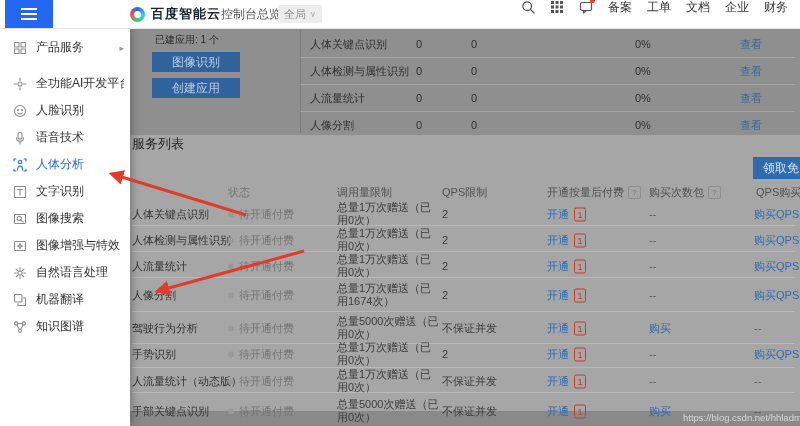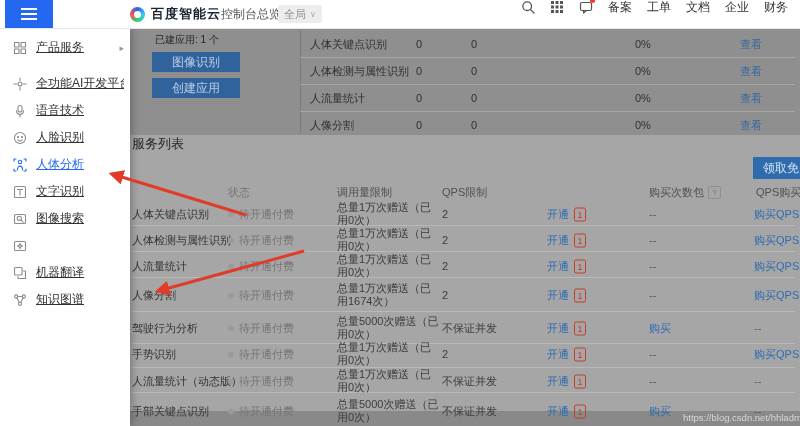--- a/index.html
+++ b/index.html
@@ -28,21 +28,21 @@
   
   .sidebar{position:absolute;left:0;top:28px;width:130px;height:398px;background:#fff;z-index:10;
            box-shadow:2px 0 8px rgba(0,0,0,.28);}
   .side-item{height:27px;display:flex;align-items:center;padding-left:13px;padding-right:6px;gap:9px;
              font-size:12px;color:#333;cursor:pointer;}
   .side-item:first-child{margin-top:6px;margin-bottom:9px;}
   .side-item .sicon{width:14px;height:14px;color:#8c8c8c;flex:none;}
   .side-item .sicon svg{display:block;}
   .side-item.active{color:var(--accent,#2468f2);}
   .side-item.active .sicon{color:var(--accent,#2468f2);}
-  .side-label{white-space:nowrap;overflow:hidden;text-decoration:underline;}
+  .side-label{white-space:nowrap;overflow:hidden;}
   .side-arrow{margin-left:auto;color:#999;font-size:9px;}
   
   .overview{position:absolute;left:0;top:28px;width:800px;height:107px;background:#8f8f8f;z-index:1;}
   .ov-title{position:absolute;left:155px;top:5px;font-size:10px;color:#262626;}
   .ov-btn{position:absolute;left:152px;width:88px;height:20px;background:#30639c;color:#b9cce4;
           font-size:12px;text-align:center;line-height:20px;cursor:pointer;}
   .ov-btn.manage{top:24px;} .ov-btn.create{top:50px;}
   .ov-vline{position:absolute;left:300px;top:2px;width:1px;height:103px;background:rgba(0,0,0,.14);}
   .stat-row{position:absolute;left:300px;width:495px;height:27px;font-size:11px;}
   .stat-row.bordered{border-bottom:1px solid rgba(255,255,255,.22);}
@@ -153,37 +153,37 @@
           <svg width="14" height="14" viewBox="0 0 14 14" fill="none" stroke="currentColor" stroke-width="1.1" stroke-linecap="round" stroke-linejoin="round">
             <circle cx="7" cy="7" r="2"></circle>
             <path d="M7 1v2.5M7 10.5V13M1 7h2.5M10.5 7H13"></path>
           </svg>
         </span>
         <span class="side-label">全功能AI开发平台 BML</span>
       </div>
       <div class="side-item">
         <span class="sicon">
           <svg width="14" height="14" viewBox="0 0 14 14" fill="none" stroke="currentColor" stroke-width="1.1" stroke-linecap="round" stroke-linejoin="round">
-            <rect x="5" y="1.5" width="4" height="6.5" rx="2"></rect>
-            <path d="M3.5 6.8c0 2 1.5 3.6 3.5 3.6s3.5-1.6 3.5-3.6M7 10.4V13"></path>
-          </svg>
-        </span>
-        <span class="side-label">语音技术</span>
-      </div>
-      <div class="side-item">
-        <span class="sicon">
-          <svg width="14" height="14" viewBox="0 0 14 14" fill="none" stroke="currentColor" stroke-width="1.1" stroke-linecap="round" stroke-linejoin="round">
             <circle cx="7" cy="7" r="5.5"></circle>
             <circle cx="5" cy="6" r="0.5" fill="currentColor"></circle>
             <circle cx="9" cy="6" r="0.5" fill="currentColor"></circle>
             <path d="M4.8 8.8c1.3 1.2 3.1 1.2 4.4 0"></path>
           </svg>
         </span>
         <span class="side-label">人脸识别</span>
       </div>
+      <div class="side-item">
+        <span class="sicon">
+          <svg width="14" height="14" viewBox="0 0 14 14" fill="none" stroke="currentColor" stroke-width="1.1" stroke-linecap="round" stroke-linejoin="round">
+            <rect x="5" y="1.5" width="4" height="6.5" rx="2"></rect>
+            <path d="M3.5 6.8c0 2 1.5 3.6 3.5 3.6s3.5-1.6 3.5-3.6M7 10.4V13"></path>
+          </svg>
+        </span>
+        <span class="side-label">语音技术</span>
+      </div>
       <div class="side-item active">
         <span class="sicon">
           <svg width="14" height="14" viewBox="0 0 14 14" fill="none" stroke="currentColor" stroke-width="1.1" stroke-linecap="round" stroke-linejoin="round">
             <path d="M1 3V1h2M11 1h2v2M1 11v2h2M13 11v2h-2"></path>
             <circle cx="7" cy="4" r="1.7"></circle>
             <path d="M4.4 12c0-2.3 1.1-3.9 2.6-3.9S9.6 9.7 9.6 12"></path>
           </svg>
         </span>
         <span class="side-label">人体分析</span>
       </div>
@@ -206,20 +206,30 @@
         </span>
         <span class="side-label">图像搜索</span>
       </div>
       <div class="side-item">
         <span class="sicon">
           <svg width="14" height="14" viewBox="0 0 14 14" fill="none" stroke="currentColor" stroke-width="1.1" stroke-linecap="round" stroke-linejoin="round">
             <rect x="1.5" y="2.5" width="11" height="9" rx="1"></rect>
             <path d="M7 4.4l.8 1.8 1.8.8-1.8.8L7 9.6l-.8-1.8-1.8-.8 1.8-.8z"></path>
           </svg>
         </span>
+        <span class="side-label">图像增强与特效</span>
+      </div>
+      <div class="side-item">
+        <span class="sicon">
+          <svg width="14" height="14" viewBox="0 0 14 14" fill="none" stroke="currentColor" stroke-width="1.1" stroke-linecap="round" stroke-linejoin="round">
+            <circle cx="7" cy="7" r="2.1"></circle>
+            <path d="M7 1.5v1.8M7 10.7v1.8M1.5 7h1.8M10.7 7h1.8M3.2 3.2l1.3 1.3M9.5 9.5l1.3 1.3M10.8 3.2L9.5 4.5M4.5 9.5l-1.3 1.3"></path>
+          </svg>
+        </span>
+        <span class="side-label">自然语言处理</span>
       </div>
       <div class="side-item">
         <span class="sicon">
           <svg width="14" height="14" viewBox="0 0 14 14" fill="none" stroke="currentColor" stroke-width="1.1" stroke-linecap="round" stroke-linejoin="round">
             <rect x="1.5" y="1.5" width="7.5" height="7.5" rx="1"></rect>
             <path d="M10.5 5h2v7.5H5v-2"></path>
           </svg>
         </span>
         <span class="side-label">机器翻译</span>
       </div>
@@ -273,20 +283,21 @@
       </div>
   </section>
 
   <section class="services">
     <div class="svc-title">服务列表</div>
     <div class="free-btn">领取免费资源</div>
     <div class="svc-header">
       <span class="c-status" style="left:228px">状态</span>
       <span style="left:337px">调用量限制</span>
       <span style="left:442px">QPS限制</span>
+      <span style="left:547px"><i style="font-style:normal">开通按量后付费</i><i class="qbadge" style="font-style:normal">?</i></span>
       <span style="left:649px"><i style="font-style:normal">购买次数包</i><i class="qbadge" style="font-style:normal">?</i></span>
       <span style="left:756px"><i style="font-style:normal">QPS购买</i></span>
     </div>
     <div class="bottom-strip"></div>
     <div id="svc-rows">
         <div class="svc-row" style="top: 68px; height: 22px;">
           <span class="cell c-name">人体关键点识别</span>
           <span class="cell c-status"><i class="dot"></i>待开通付费</span>
           <span class="cell c-quota">总量1万次赠送（已用0次）</span>
           <span class="cell c-qps">2</span>

